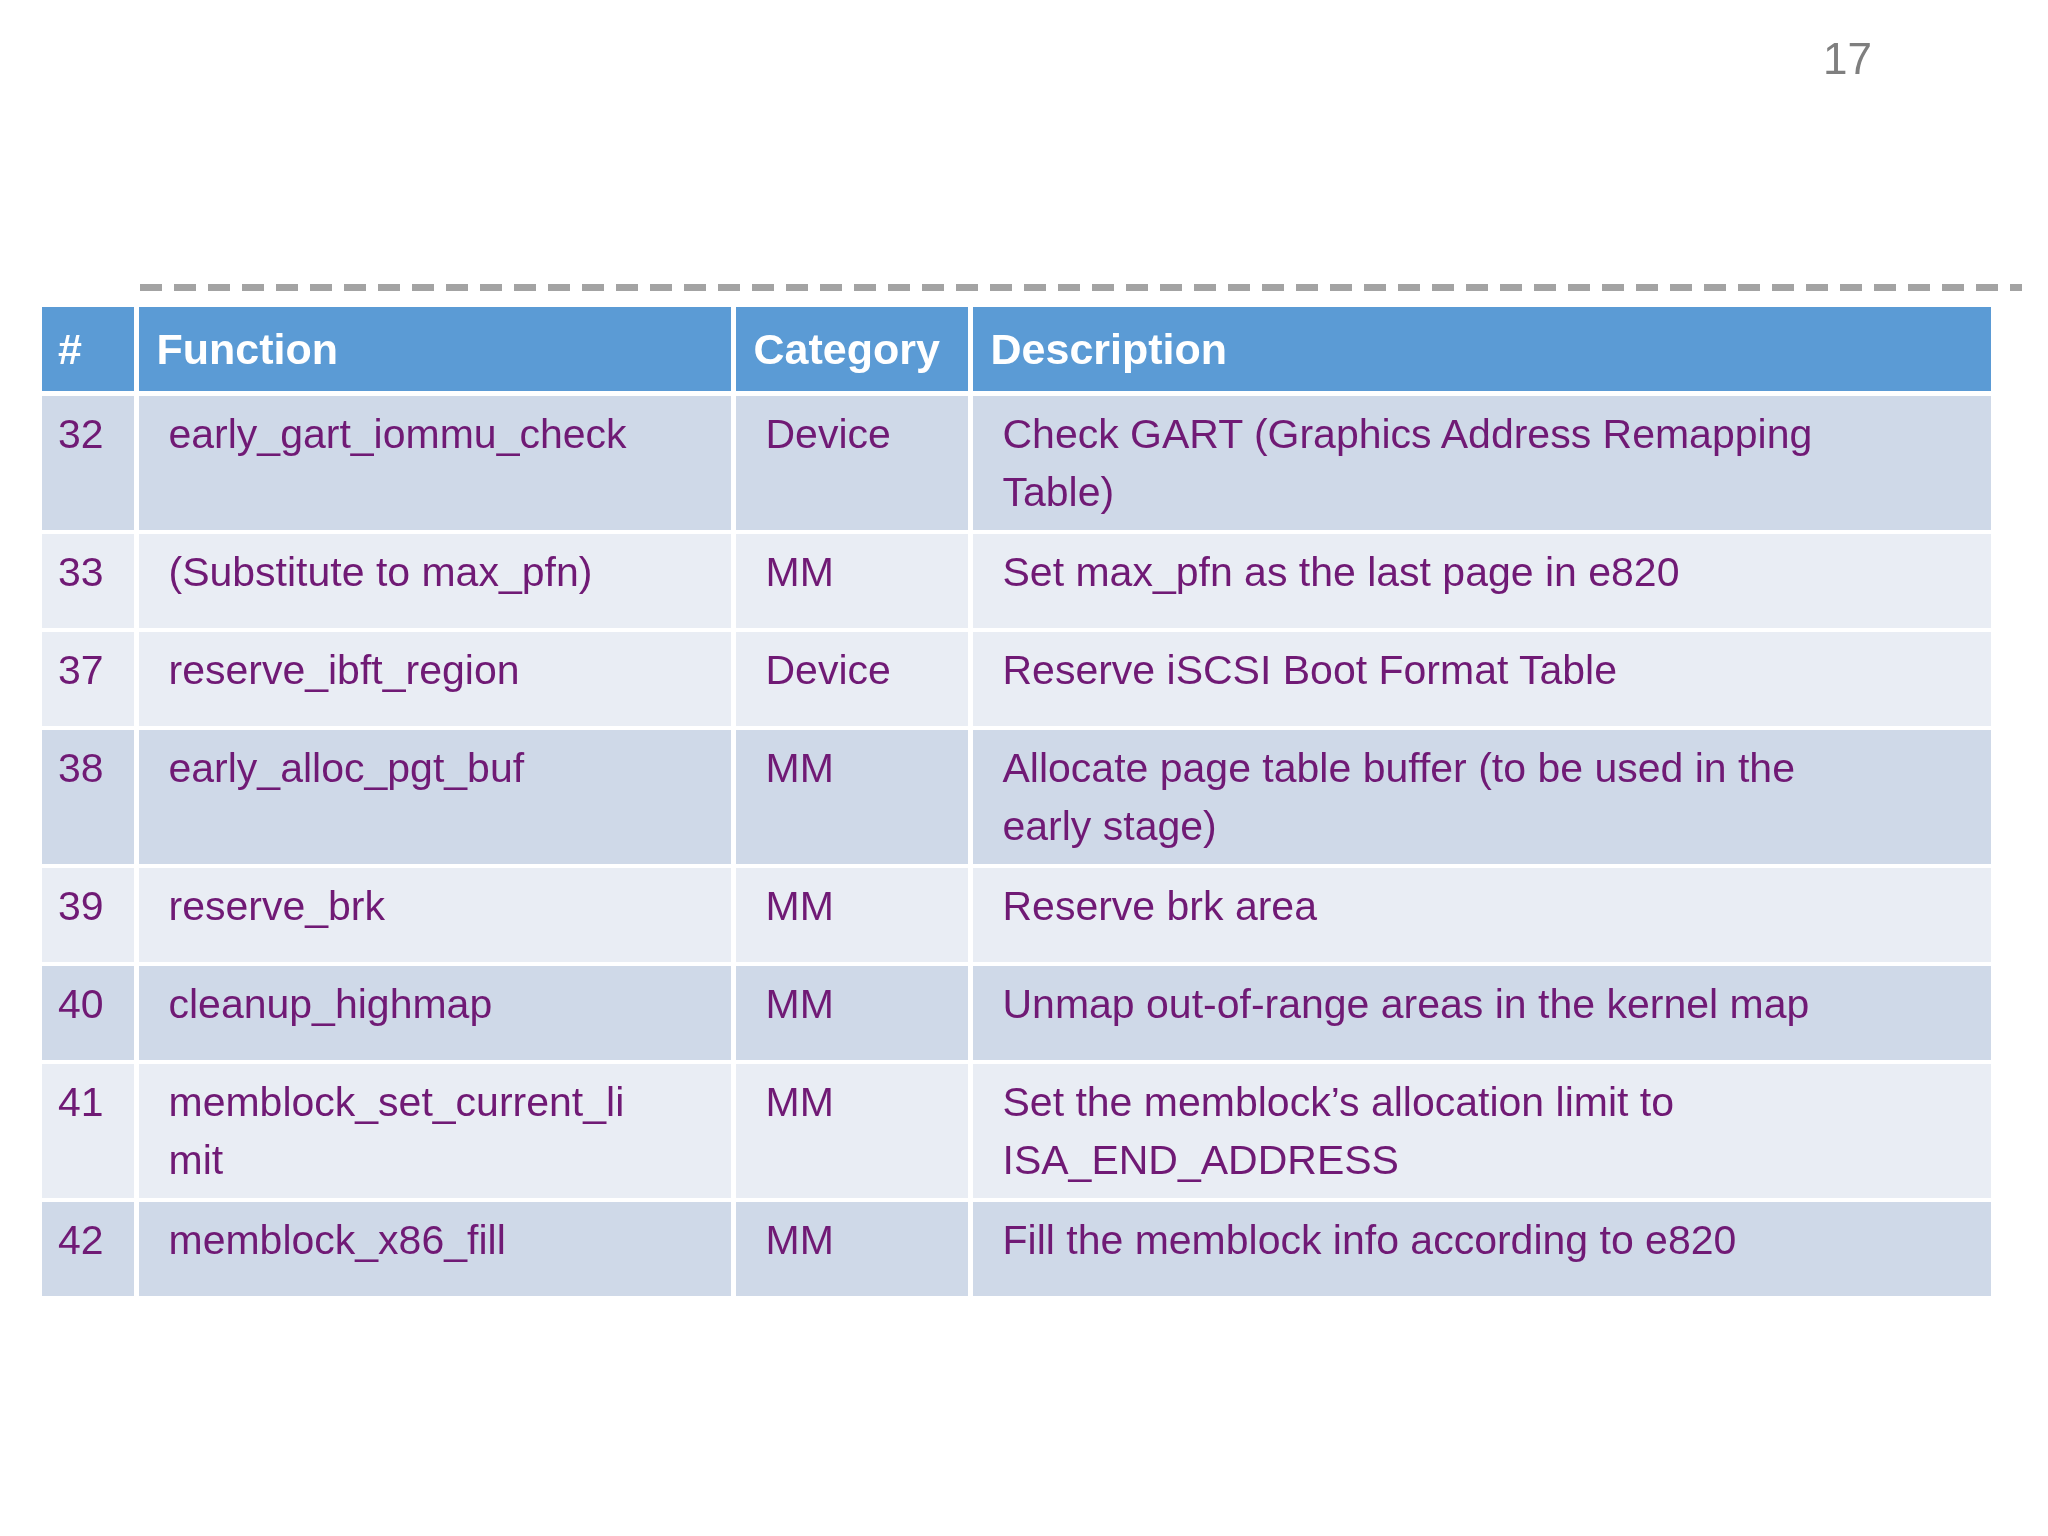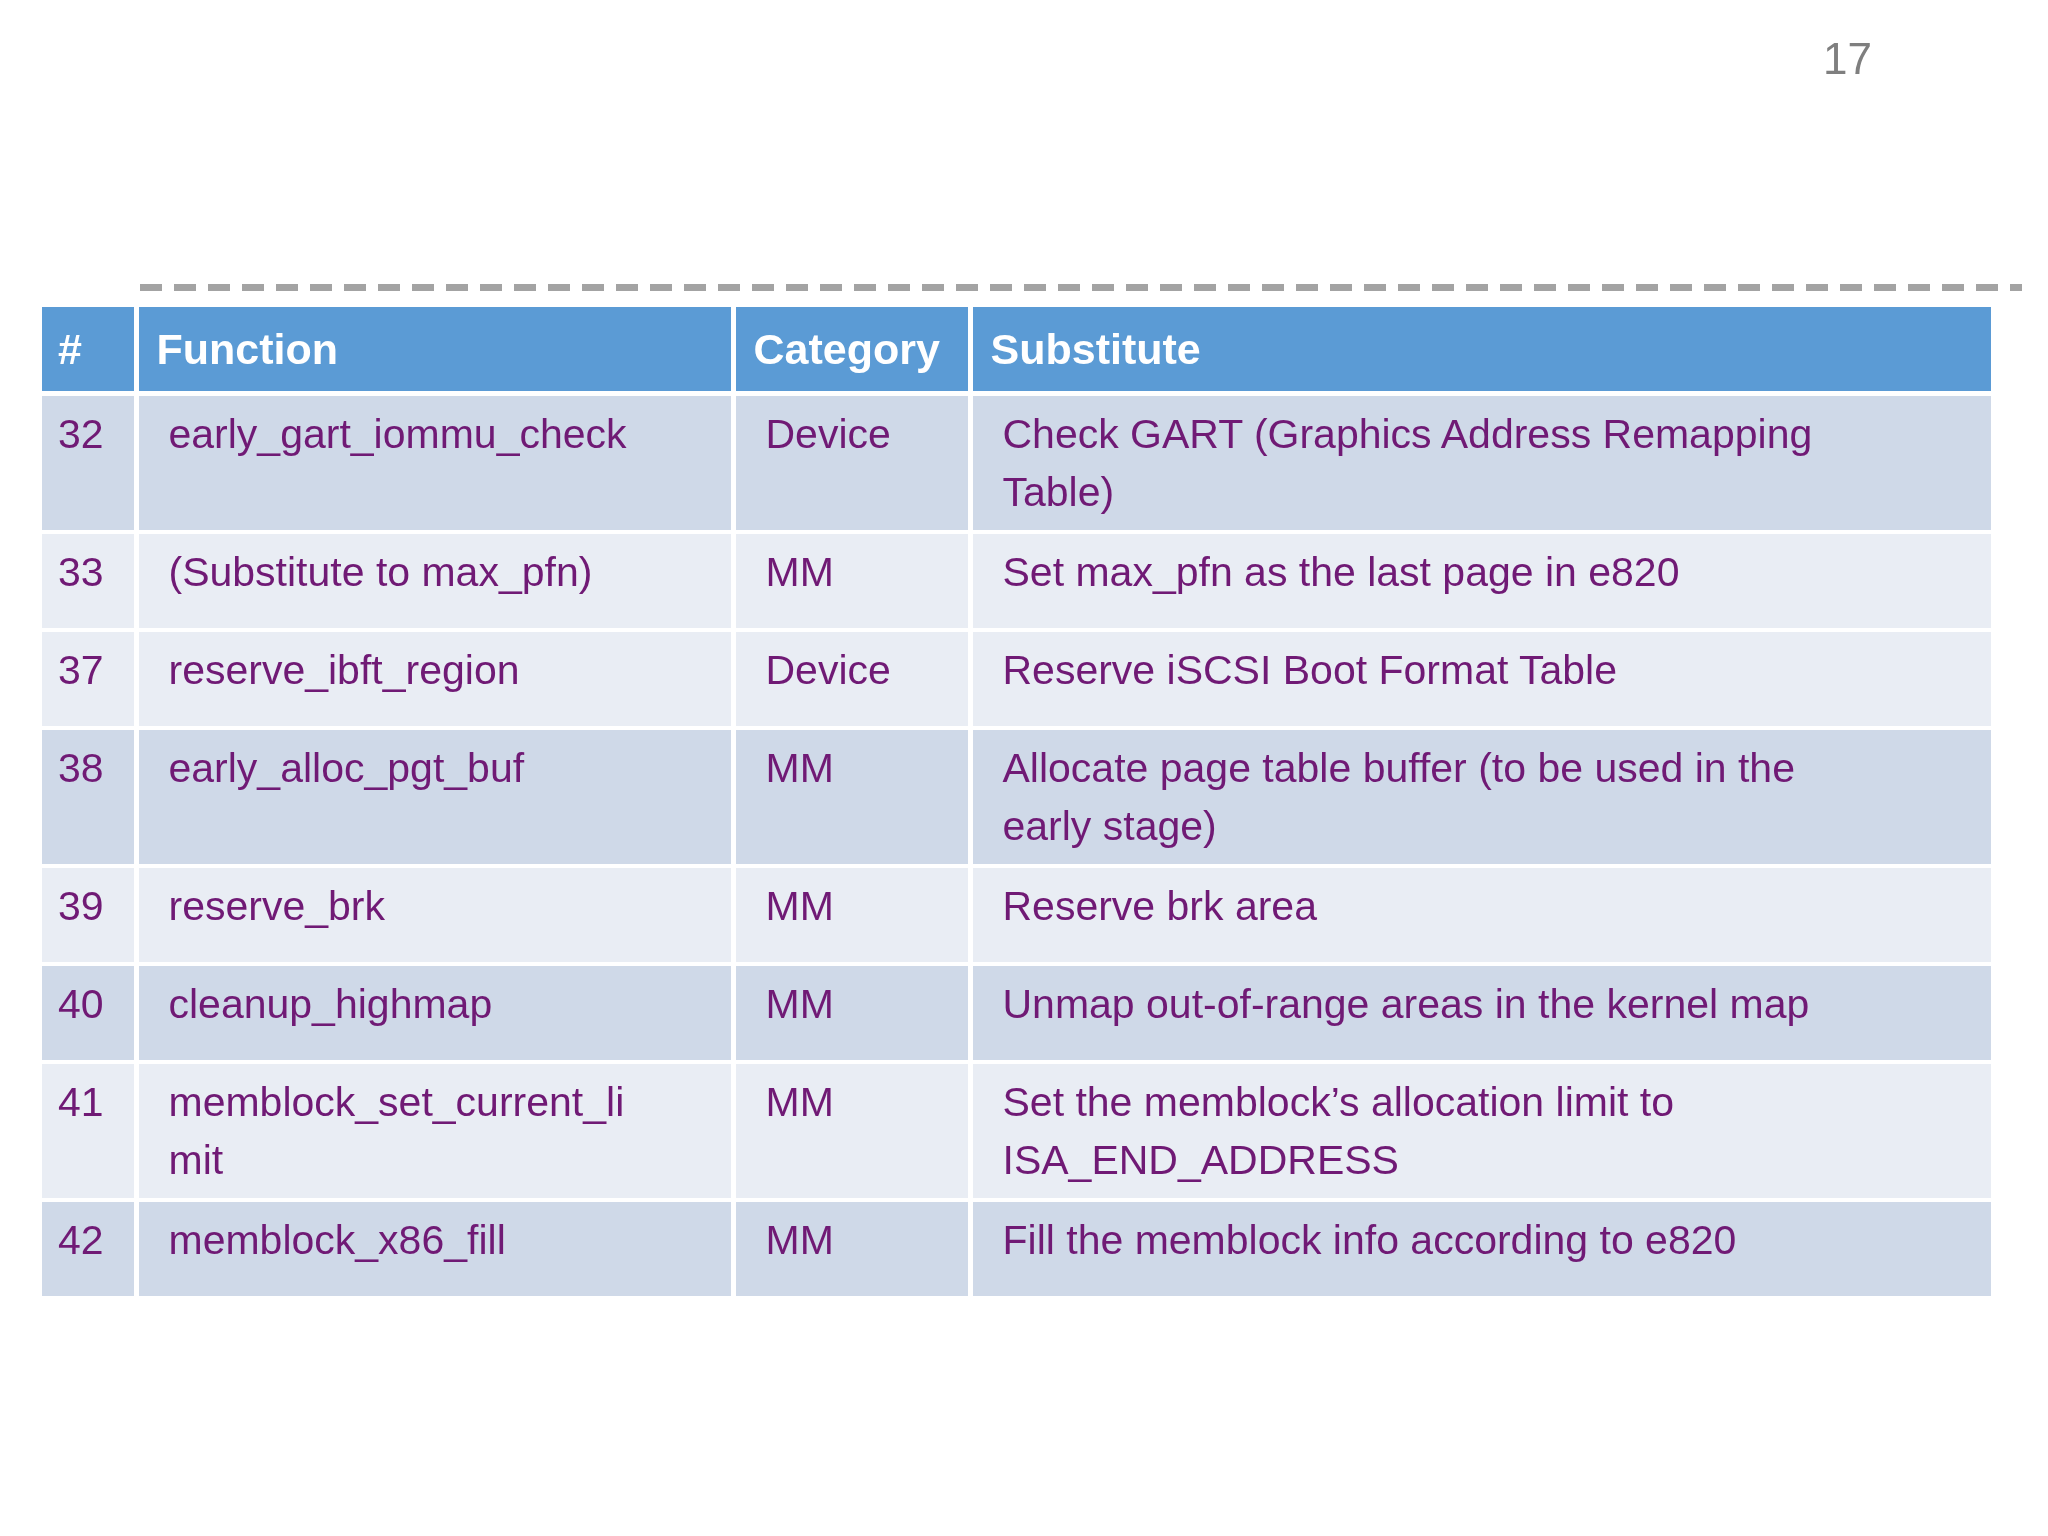--- a/index.html
+++ b/index.html
@@ -95,21 +95,21 @@
       <col style="width:94px">
       <col style="width:597px">
       <col style="width:237px">
       <col style="width:1021px">
     </colgroup>
     <thead>
       <tr>
         <th class="col-num">#</th>
         <th class="col-function">Function</th>
         <th class="col-category">Category</th>
-        <th class="col-description">Substitute</th>
+        <th class="col-description">Description</th>
       </tr>
     </thead>
     <tbody>
         <tr class="band-dark">
           <td class="col-num">32</td>
           <td class="col-function">early_gart_iommu_check</td>
           <td class="col-category">Device</td>
           <td class="col-description">Check GART (Graphics Address Remapping
 Table)</td>
         </tr>

